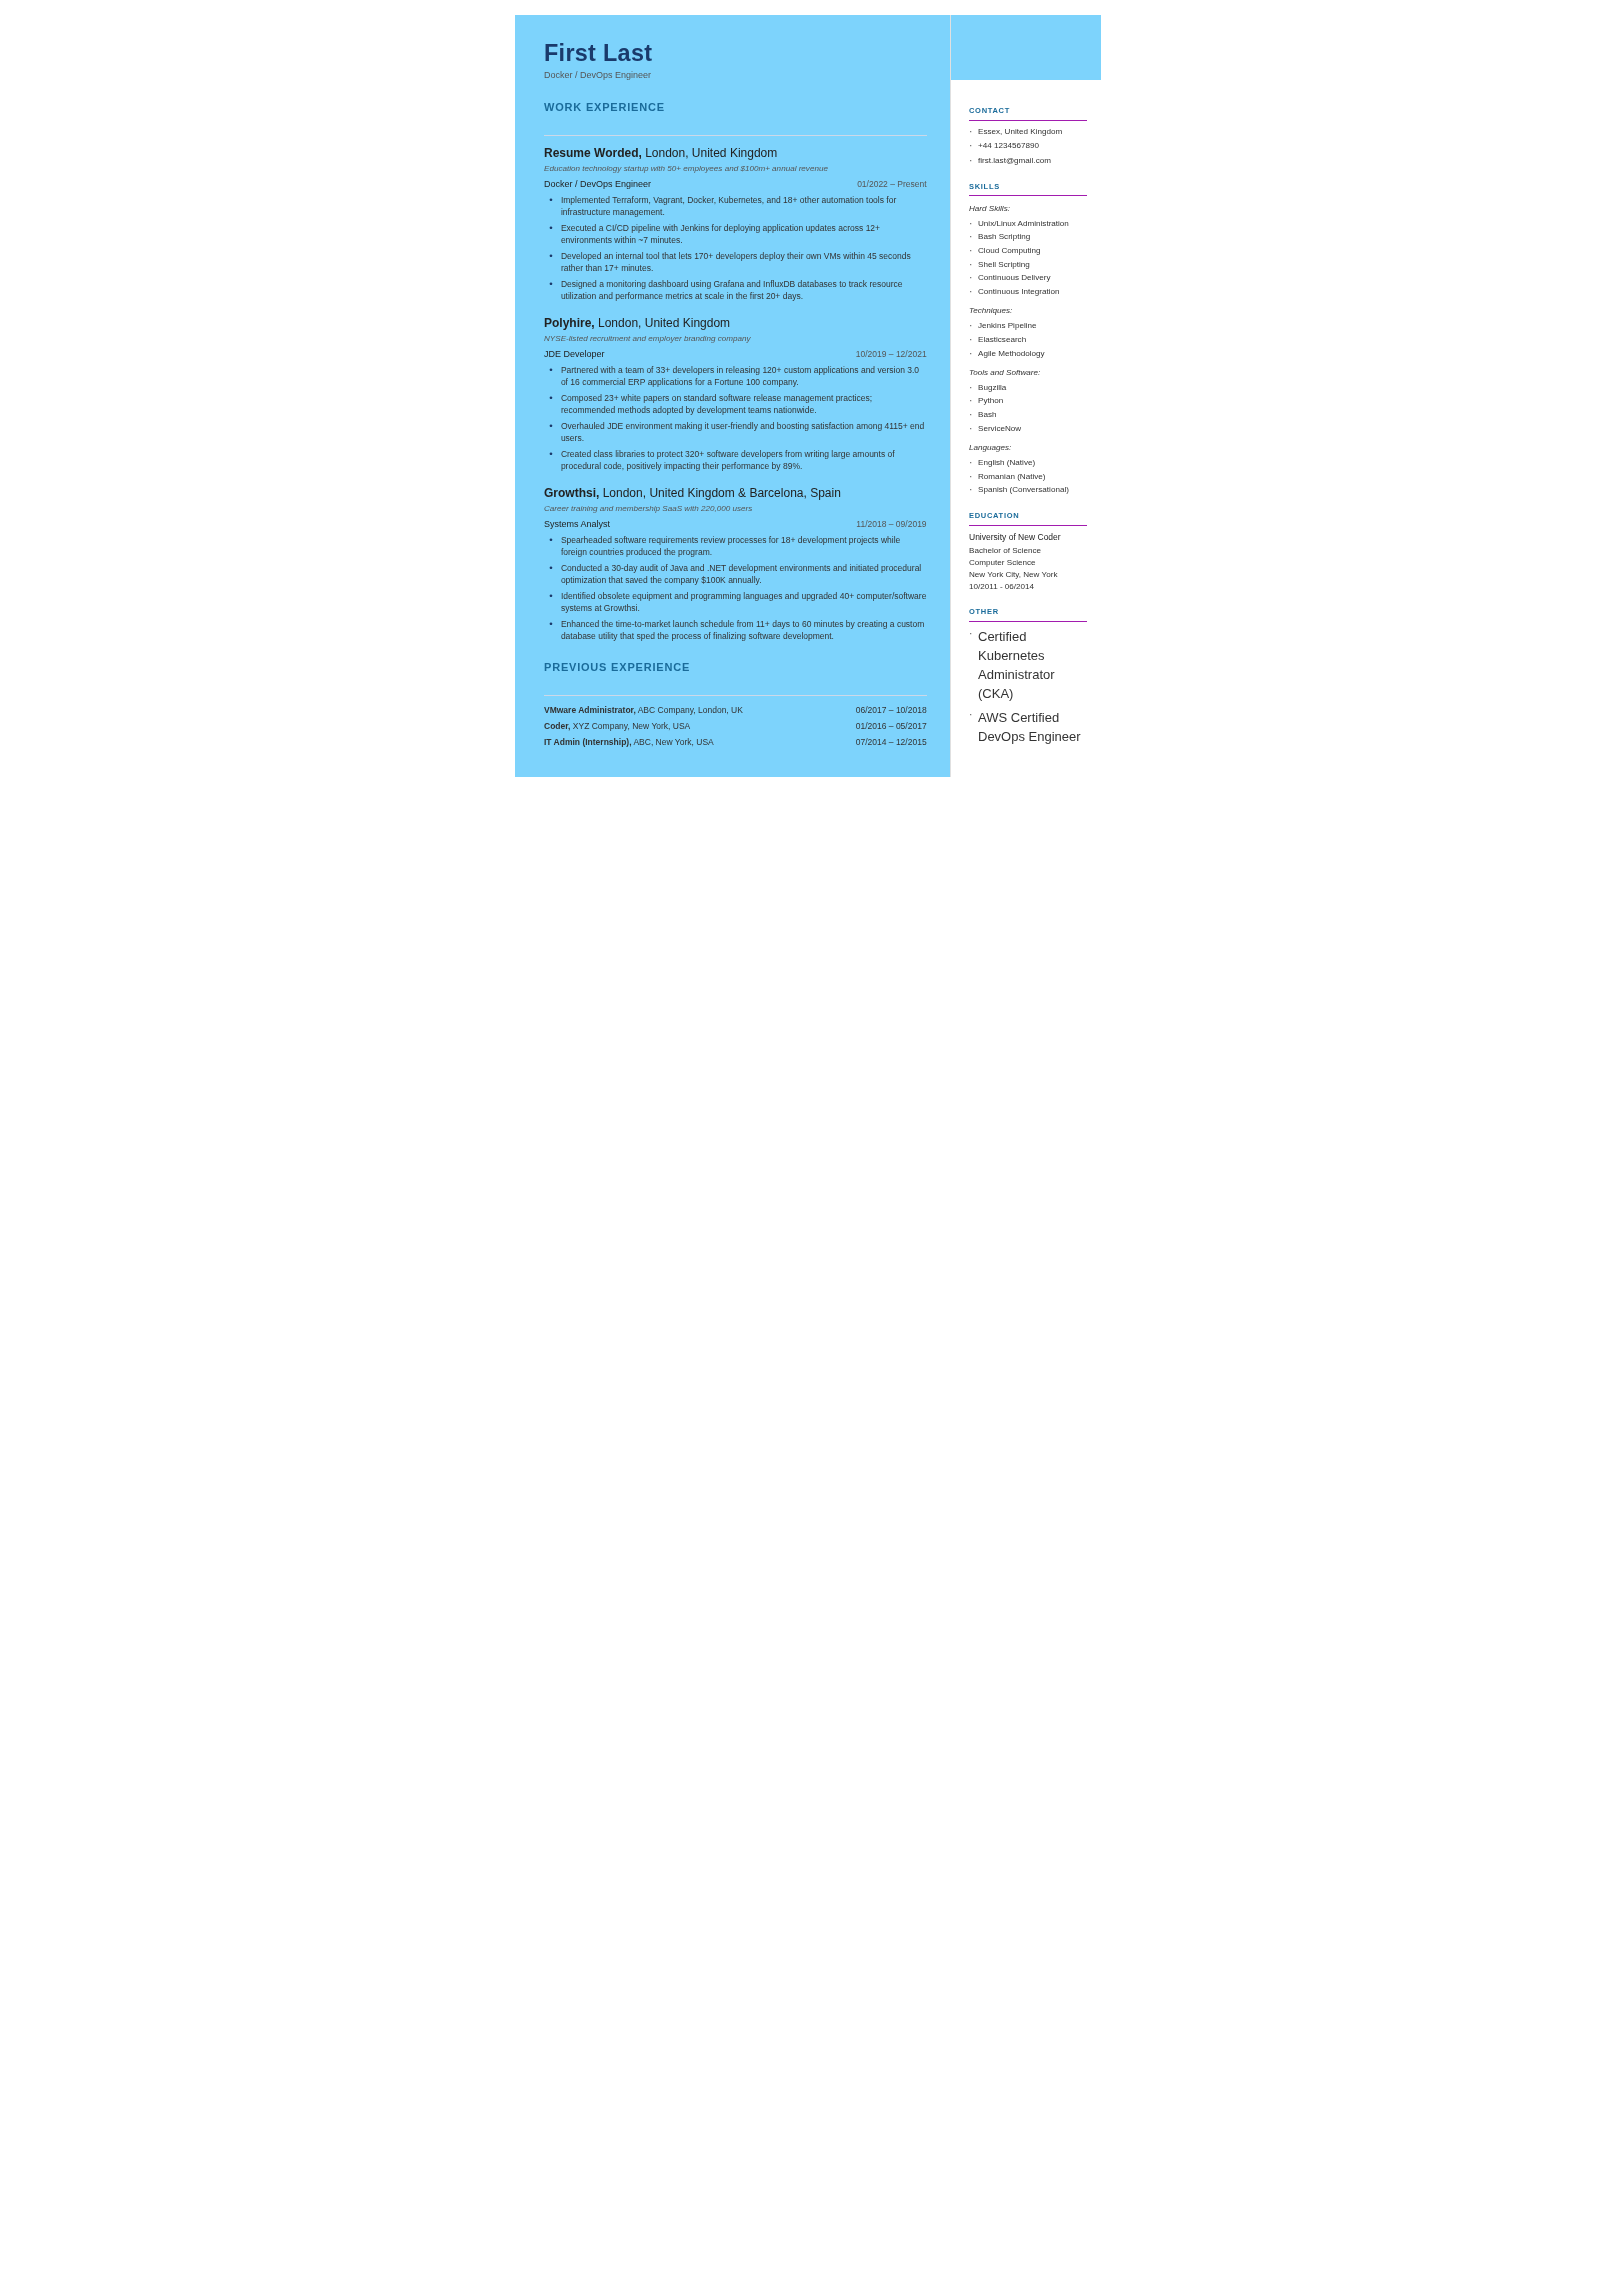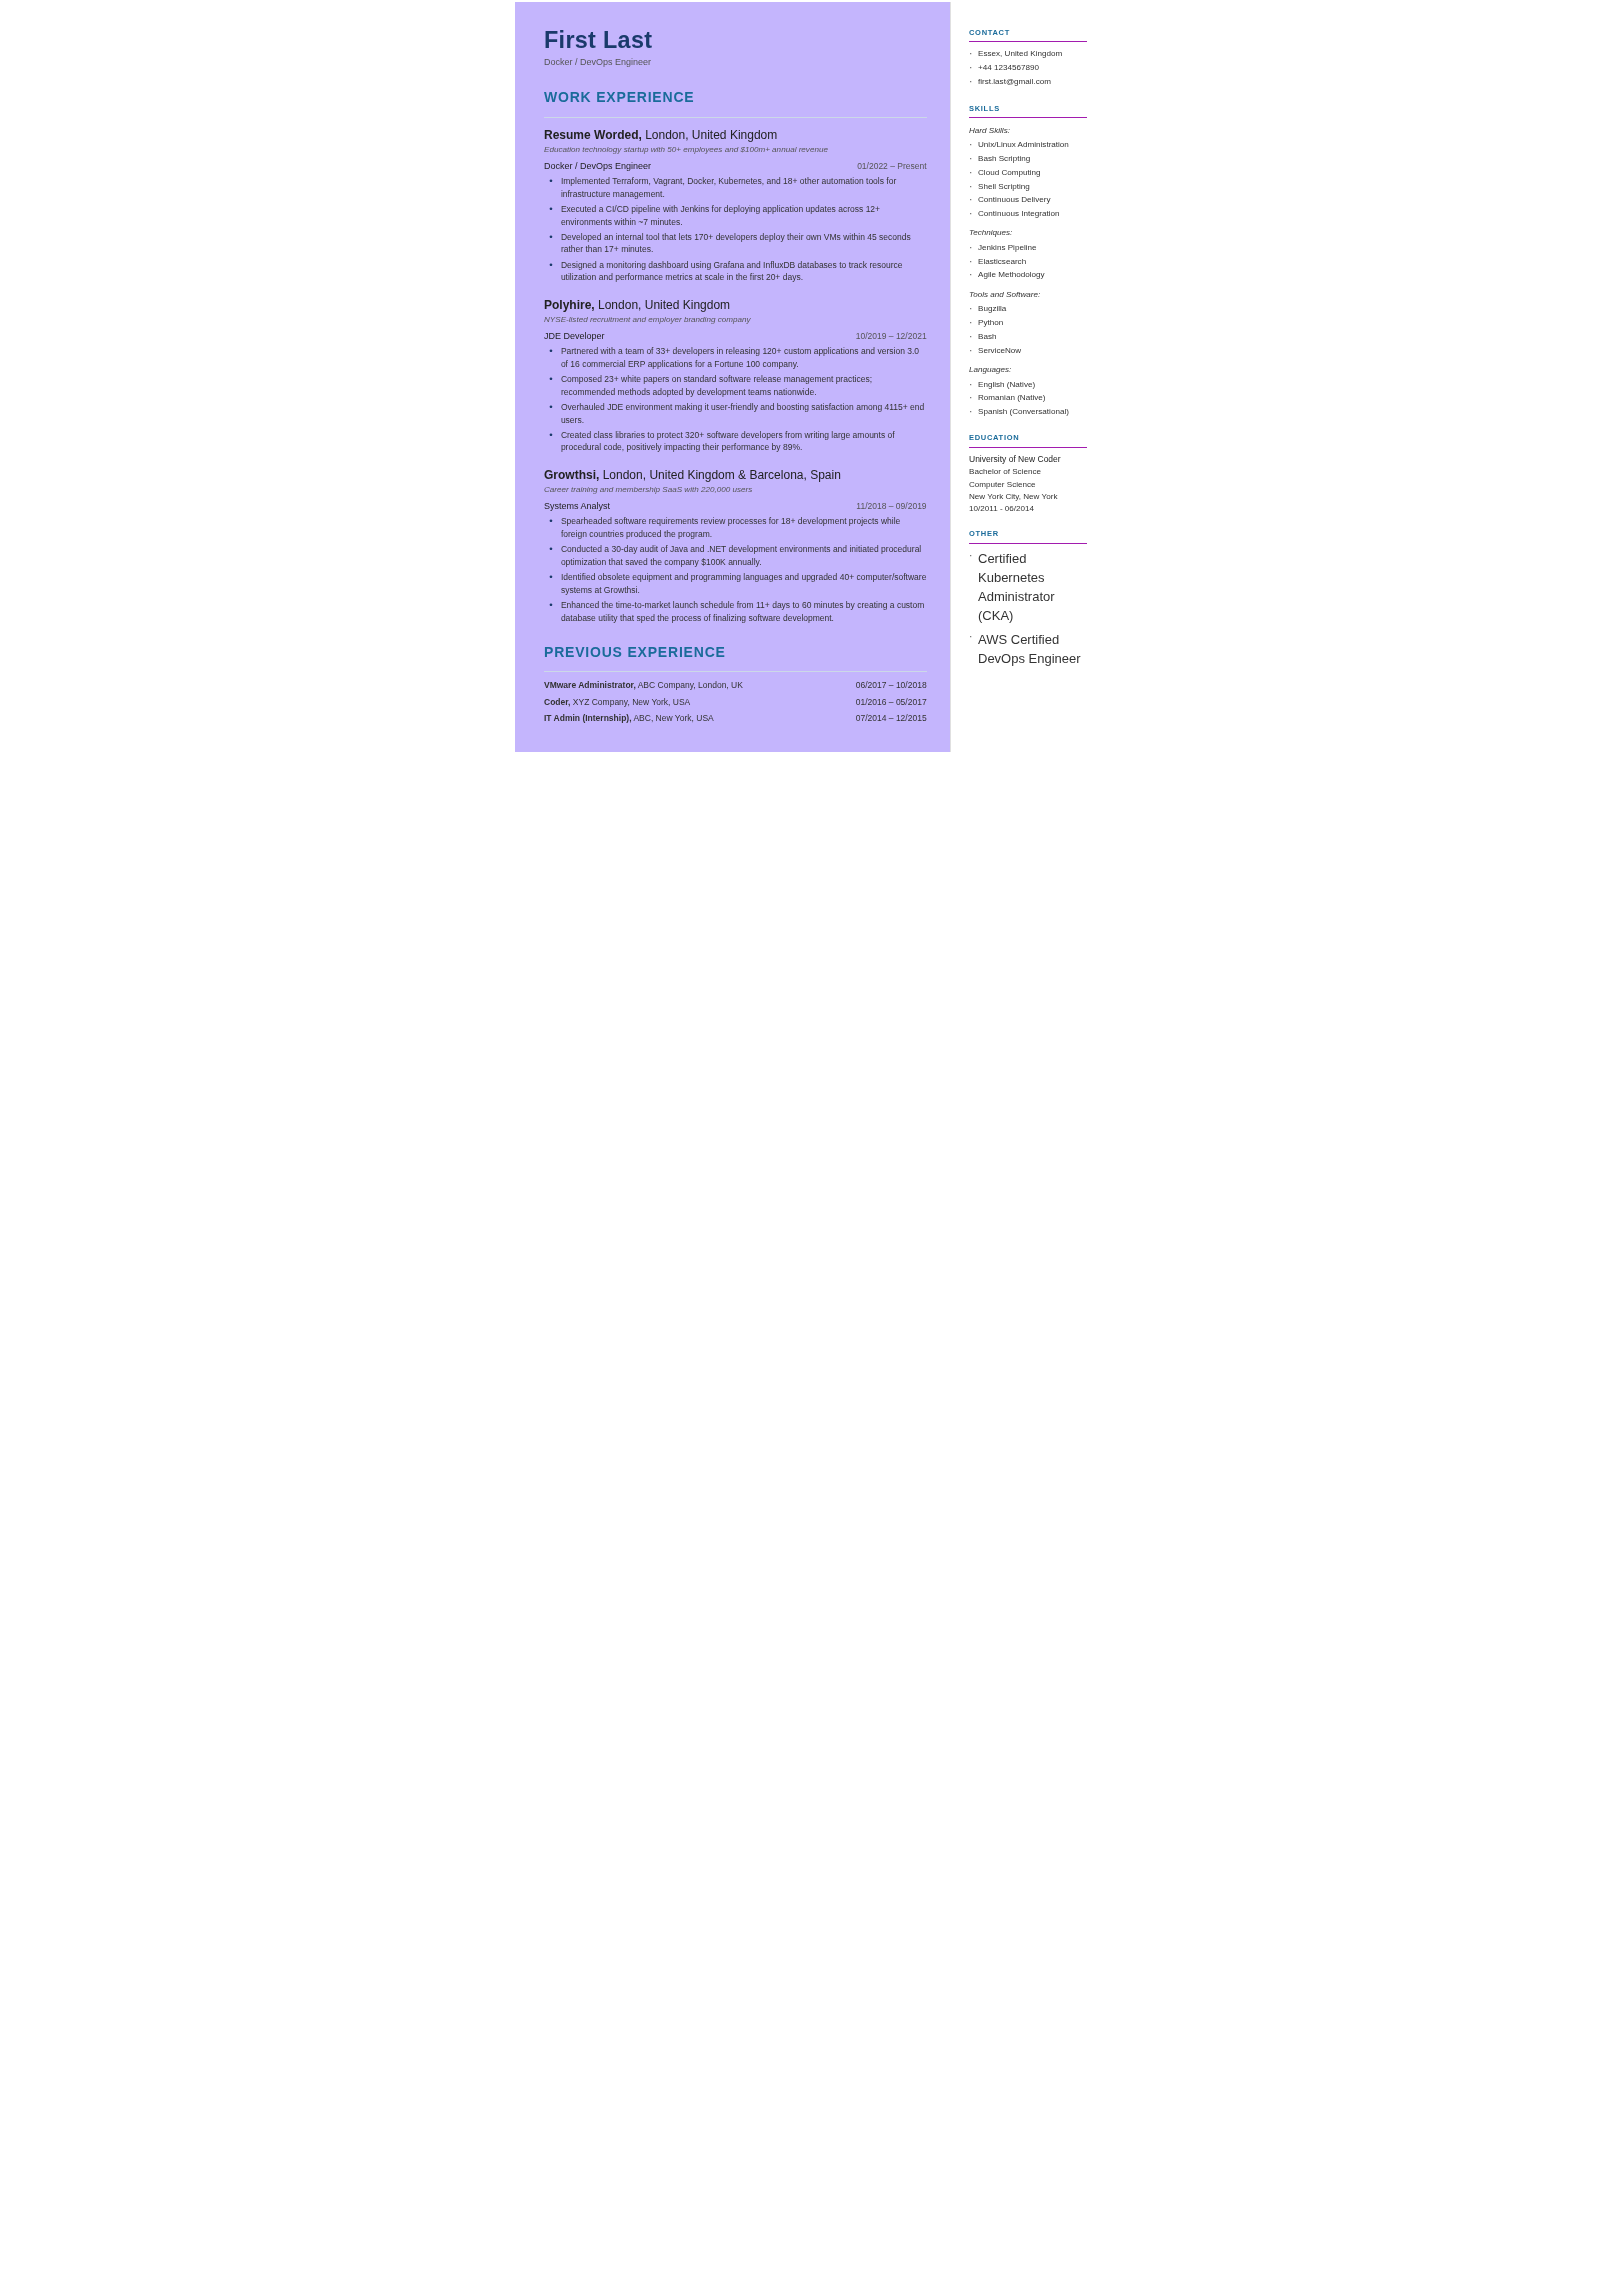--- a/index.html
+++ b/index.html
@@ -5,24 +5,25 @@
     * { margin: 0; padding: 0; box-sizing: border-box; }
     body {
       font-family: 'Arial', 'Helvetica', sans-serif;
       background: #fff;
       color: #333;
       font-size: 8.5px;
       line-height: 1.45;
     }
     .page {
       width: 586px;
-      margin: 2px auto;
-      background: #c4b5fd;
+      margin: 15px auto;
+      background: #7dd3fc;
       display: flex;
       min-height: 729px;
+      align-items: flex-end;
     }
     
     .left-col {
       flex: 1;
       padding: 26px 23.4px 26px 29px;
       border-right: 0.7px solid #e0e0e0;
     }
     .name-title {
       margin-bottom: 15.6px;
     }
@@ -32,28 +33,28 @@
       color: #1a3a6b;
       letter-spacing: 0.3px;
       line-height: 1.1;
     }
     .job-title-main {
       font-size: 9px;
       color: #555;
       margin-top: 2.6px;
     }
     .section-heading {
-      font-size: 14px;
+      font-size: 11px;
       font-weight: 700;
       color: #1a6b9a;
       letter-spacing: 0.8px;
       text-transform: uppercase;
       margin-bottom: 5.2px;
       margin-top: 18px;
-      padding-bottom: 9px;
+      padding-bottom: 19px;
       border-bottom: 1px solid #ccd8e8;
     }
     .employer-block {
       margin-bottom: 13px;
     }
     .employer-name-line {
       font-size: 12px;
       font-weight: 700;
       color: #222;
       margin-top: 9px;

